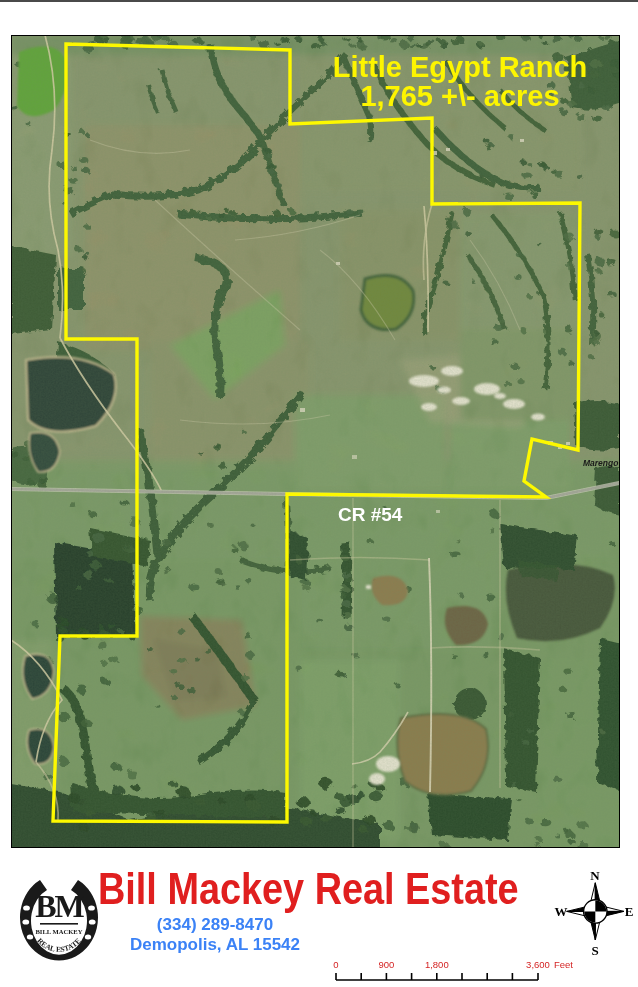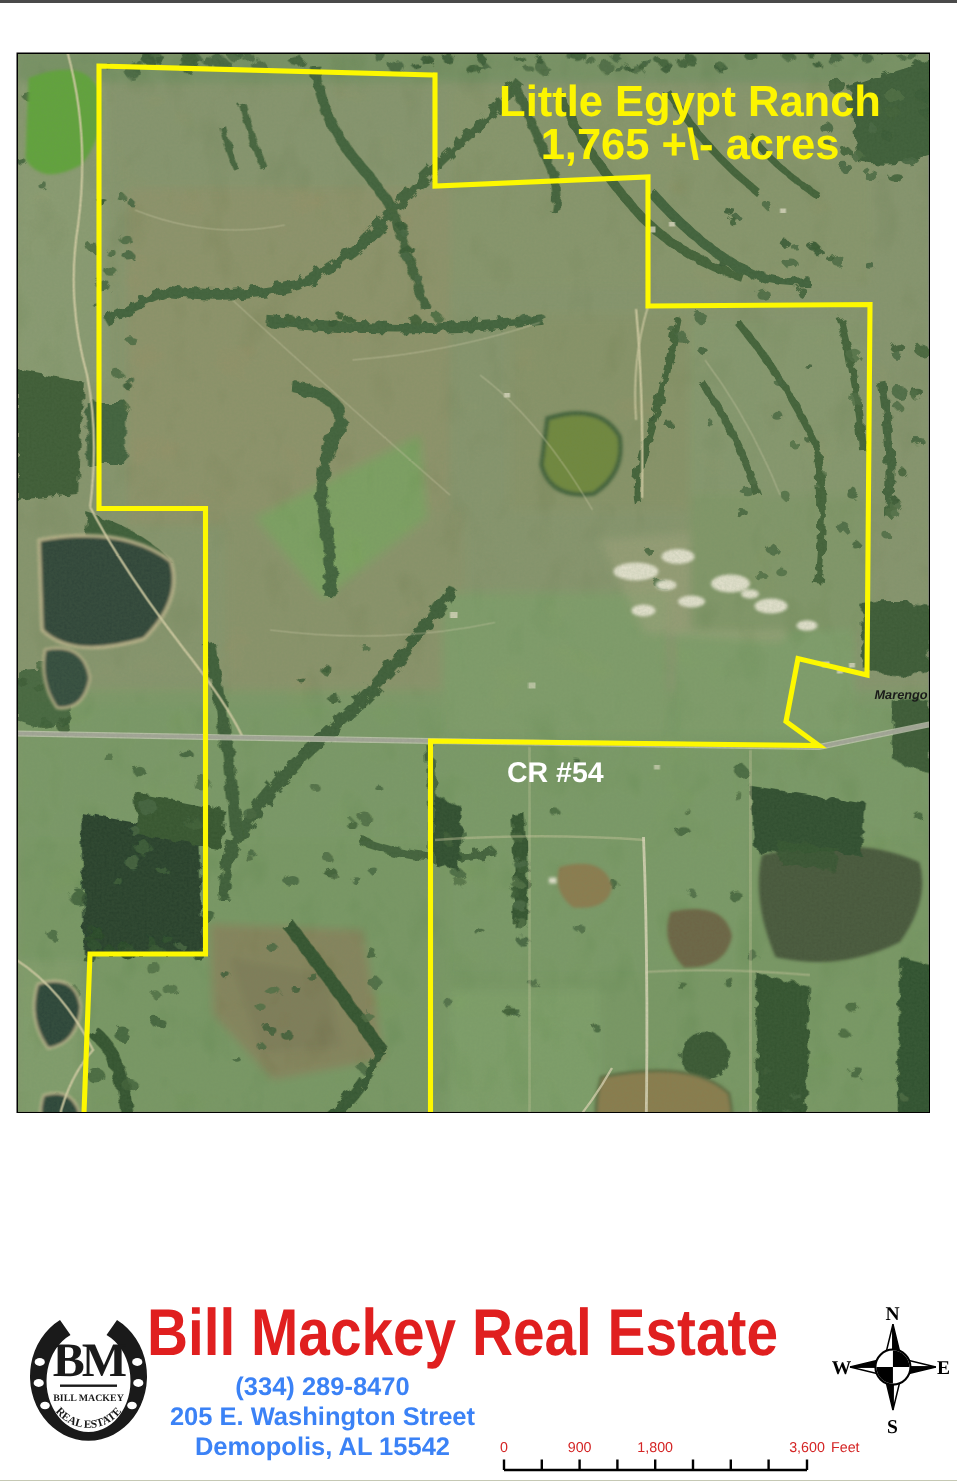--- a/index.html
+++ b/index.html
@@ -1,19 +1,19 @@
 <!DOCTYPE html>
 <html><head>
 <meta charset="utf-8">
 <style>
   html,body{margin:0;padding:0;}
   body{width:638px;height:987px;background:#ffffff;position:relative;overflow:hidden;
        font-family:"Liberation Sans",sans-serif;}
   #topline{position:absolute;left:0;top:0;width:638px;height:2px;background:#4a4a4a;}
-  #map{position:absolute;left:11px;top:35px;width:609px;height:707px;border:1px solid #000;box-sizing:border-box;overflow:hidden;}
+  #map{position:absolute;left:11px;top:35px;width:609px;height:813px;border:1px solid #000;box-sizing:border-box;overflow:hidden;}
   .abs{position:absolute;}
 </style>
 </head>
 <body>
 <div id="topline"></div>
 <div id="map">
 <svg width="607" height="811" viewBox="12 36 607 811" preserveAspectRatio="none">
 <defs>
 <filter id="soft" x="-30%" y="-30%" width="160%" height="160%">
           <feGaussianBlur stdDeviation="3"></feGaussianBlur>
@@ -568,21 +568,20 @@
   <text x="40" y="56" font-size="6.6" font-weight="bold" text-anchor="middle" font-family="Liberation Serif, serif" fill="#1a1a1a">BILL MACKEY</text>
   <path id="arcpath" d="M12 51 A29 31 0 0 0 68 51" fill="none"></path>
   <text font-size="7.5" font-weight="bold" font-family="Liberation Serif, serif" fill="#1a1a1a">
     <textPath href="#arcpath" startOffset="50%" text-anchor="middle">REAL ESTATE</textPath>
   </text>
 </svg>
 
 <div class="abs" style="left:98px;top:864px;font-size:44px;font-weight:bold;color:#e01f1f;white-space:nowrap;transform:scale(0.86,1);transform-origin:0 0;letter-spacing:0px;">Bill Mackey Real Estate</div>
 <div class="abs" style="left:60px;top:915px;width:310px;text-align:center;font-weight:bold;color:#3b82f6;">
   <div style="font-size:17px;line-height:20px;">(334) 289-8470</div>
-  <div style="font-size:17px;line-height:20px;">205 E. Washington Street</div>
   <div style="font-size:17px;line-height:20px;">Demopolis, AL 15542</div>
 </div>
 
 <svg class="abs" style="left:552px;top:862px" width="86" height="95" viewBox="0 0 86 95">
   <g transform="translate(43.3,49.4)">
     <g stroke="#000" stroke-width="1">
       <path d="M0 -28.6 L-5 -8 L0 -9 Z" fill="#fff"></path>
       <path d="M0 -28.6 L5 -8 L0 -9 Z" fill="#000"></path>
       <path d="M28.6 0 L8 -5 L9 0 Z" fill="#fff"></path>
       <path d="M28.6 0 L8 5 L9 0 Z" fill="#000"></path>

